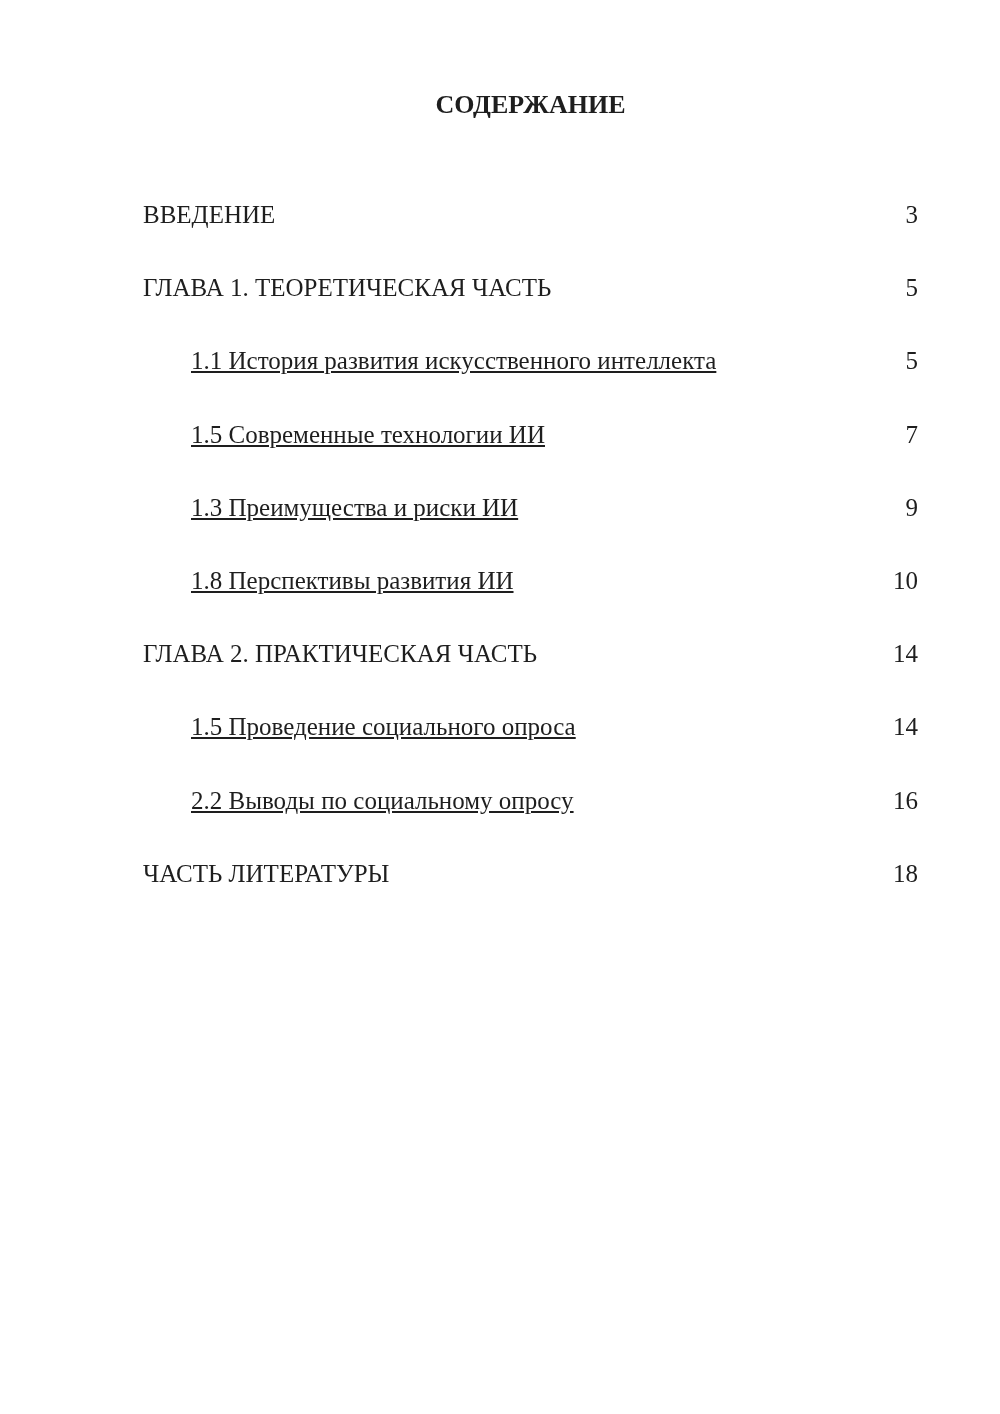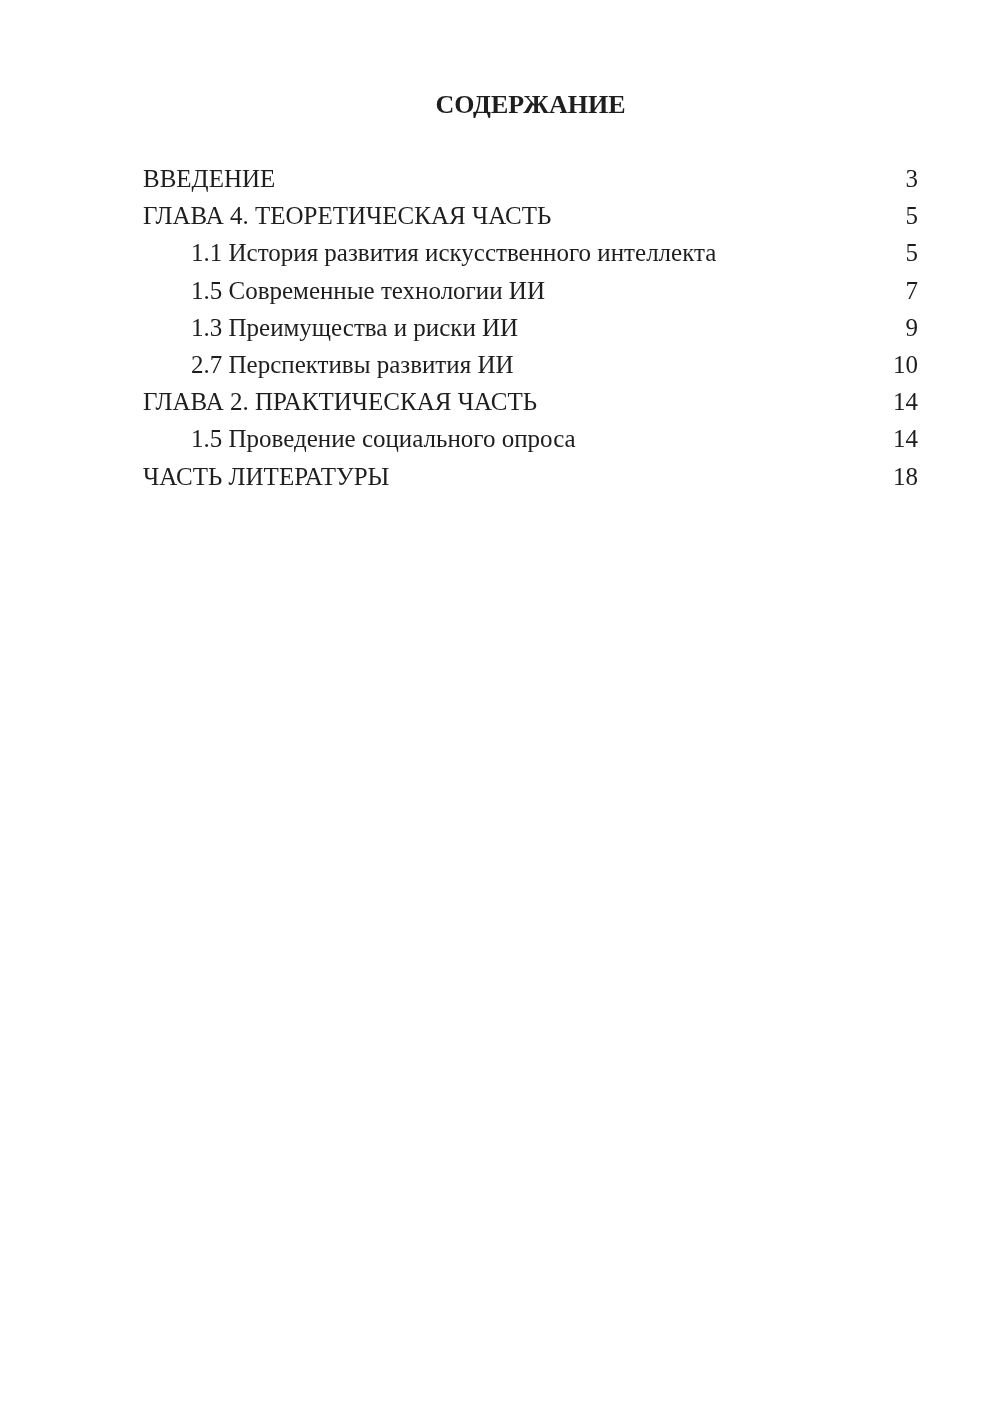--- a/index.html
+++ b/index.html
@@ -33,23 +33,25 @@
     display: flex;
     justify-content: space-between;
     align-items: baseline;
     font-size: 25px;
     line-height: 37.2px;
     white-space: nowrap;
   }
   .toc-row .toc-label {
     flex: 1 1 auto;
     overflow: hidden;
+    margin-top: 36px;
   }
   .toc-row.sub .toc-label {
     padding-left: 48px;
+    text-decoration: underline;
   }
   .toc-row .toc-page {
     flex: 0 0 auto;
     padding-left: 20px;
     text-align: right;
   }
   .footer-page-number {
     position: absolute;
     top: 1324px;
     left: 143px;
@@ -65,46 +67,50 @@
 
 <div class="page">
   <div class="content">
     <h1 class="doc-title">СОДЕРЖАНИЕ</h1>
     <div class="toc">
         <div class="toc-row">
           <span class="toc-label">ВВЕДЕНИЕ</span>
           <span class="toc-page">3</span>
         </div>
         <div class="toc-row">
-          <span class="toc-label">ГЛАВА 4. ТЕОРЕТИЧЕСКАЯ ЧАСТЬ</span>
+          <span class="toc-label">ГЛАВА 1. ТЕОРЕТИЧЕСКАЯ ЧАСТЬ</span>
           <span class="toc-page">5</span>
         </div>
         <div class="toc-row sub">
           <span class="toc-label">1.1 История развития искусственного интеллекта</span>
           <span class="toc-page">5</span>
         </div>
         <div class="toc-row sub">
           <span class="toc-label">1.5 Современные технологии ИИ</span>
           <span class="toc-page">7</span>
         </div>
         <div class="toc-row sub">
           <span class="toc-label">1.3 Преимущества и риски ИИ</span>
           <span class="toc-page">9</span>
         </div>
         <div class="toc-row sub">
-          <span class="toc-label">2.7 Перспективы развития ИИ</span>
+          <span class="toc-label">1.8 Перспективы развития ИИ</span>
           <span class="toc-page">10</span>
         </div>
         <div class="toc-row">
           <span class="toc-label">ГЛАВА 2. ПРАКТИЧЕСКАЯ ЧАСТЬ</span>
           <span class="toc-page">14</span>
         </div>
         <div class="toc-row sub">
           <span class="toc-label">1.5 Проведение социального опроса</span>
           <span class="toc-page">14</span>
+        </div>
+        <div class="toc-row sub">
+          <span class="toc-label">2.2 Выводы по социальному опросу</span>
+          <span class="toc-page">16</span>
         </div>
         <div class="toc-row">
           <span class="toc-label">ЧАСТЬ ЛИТЕРАТУРЫ</span>
           <span class="toc-page">18</span>
         </div>
       </div>
   </div>
   <div class="footer-page-number">2</div>
 </div>
 

